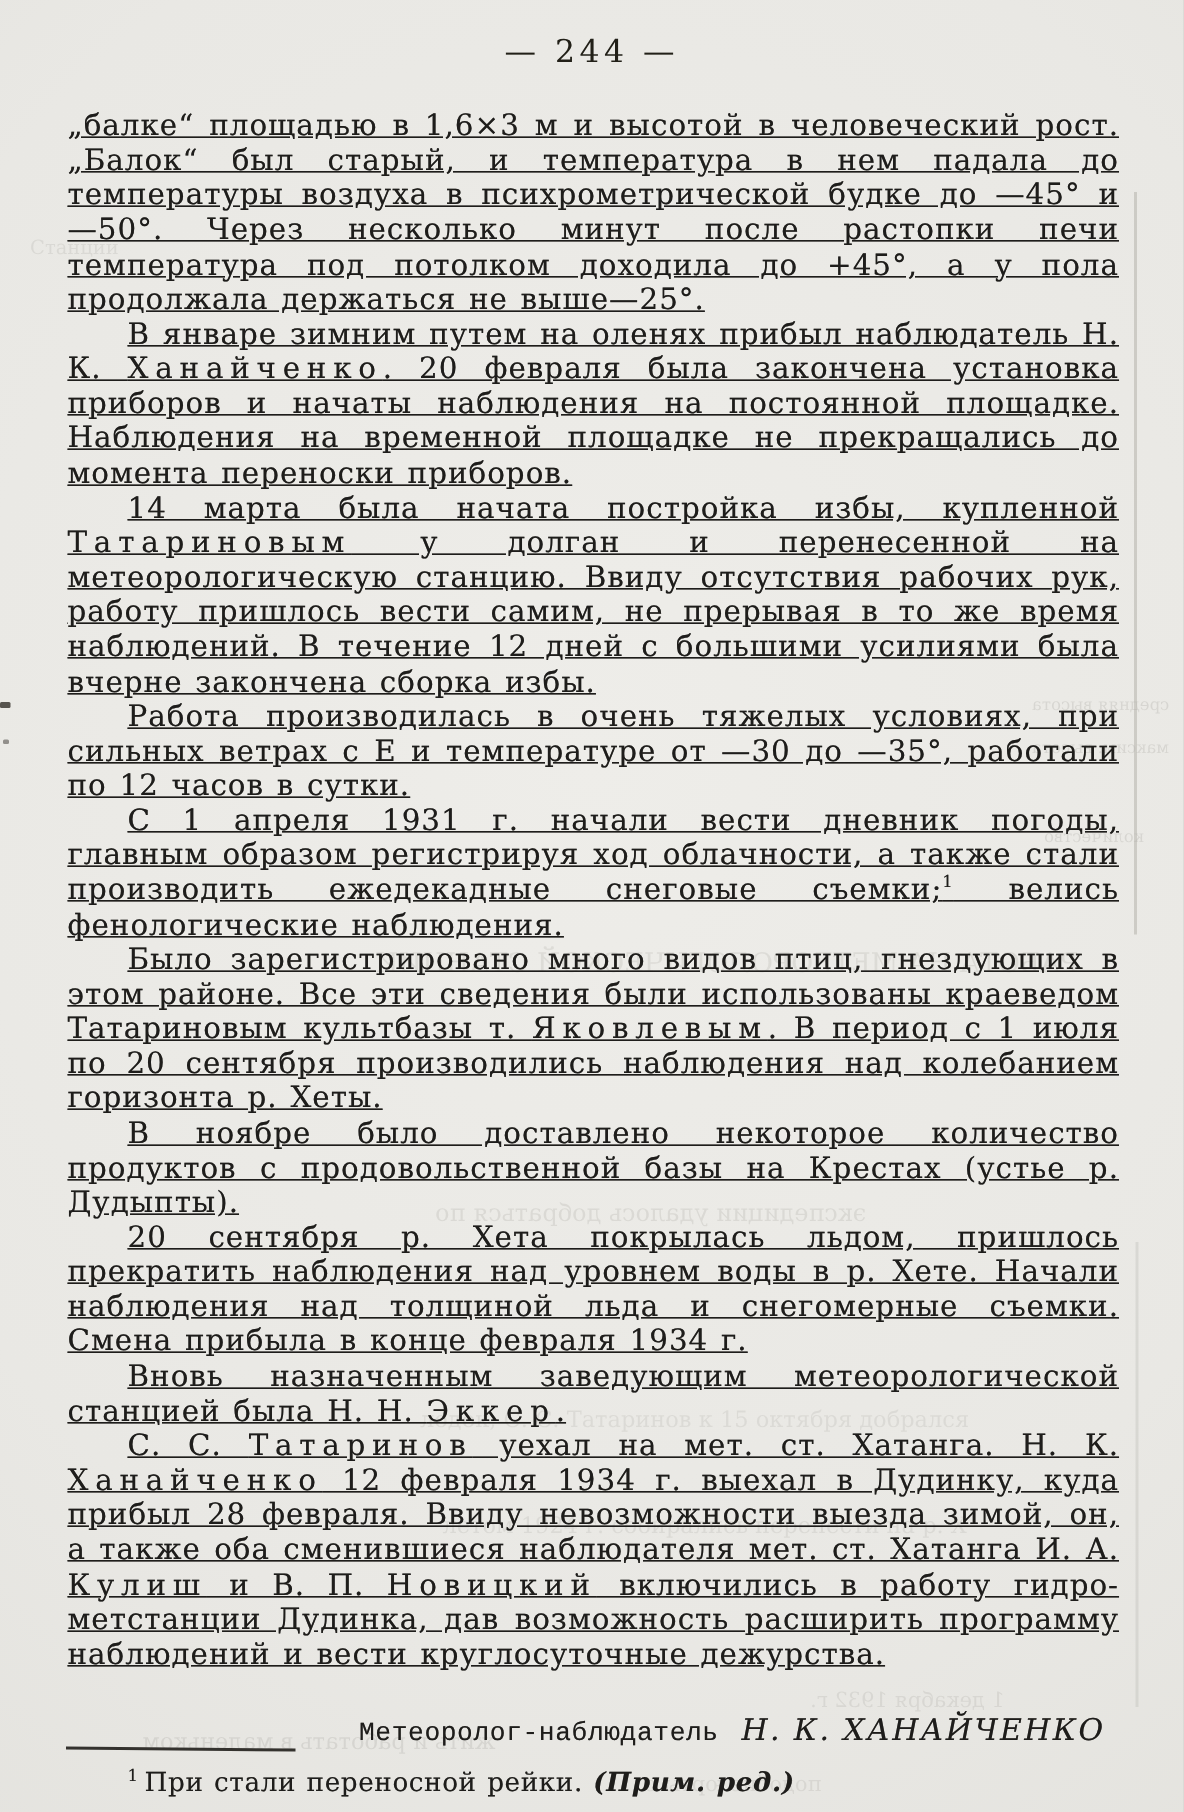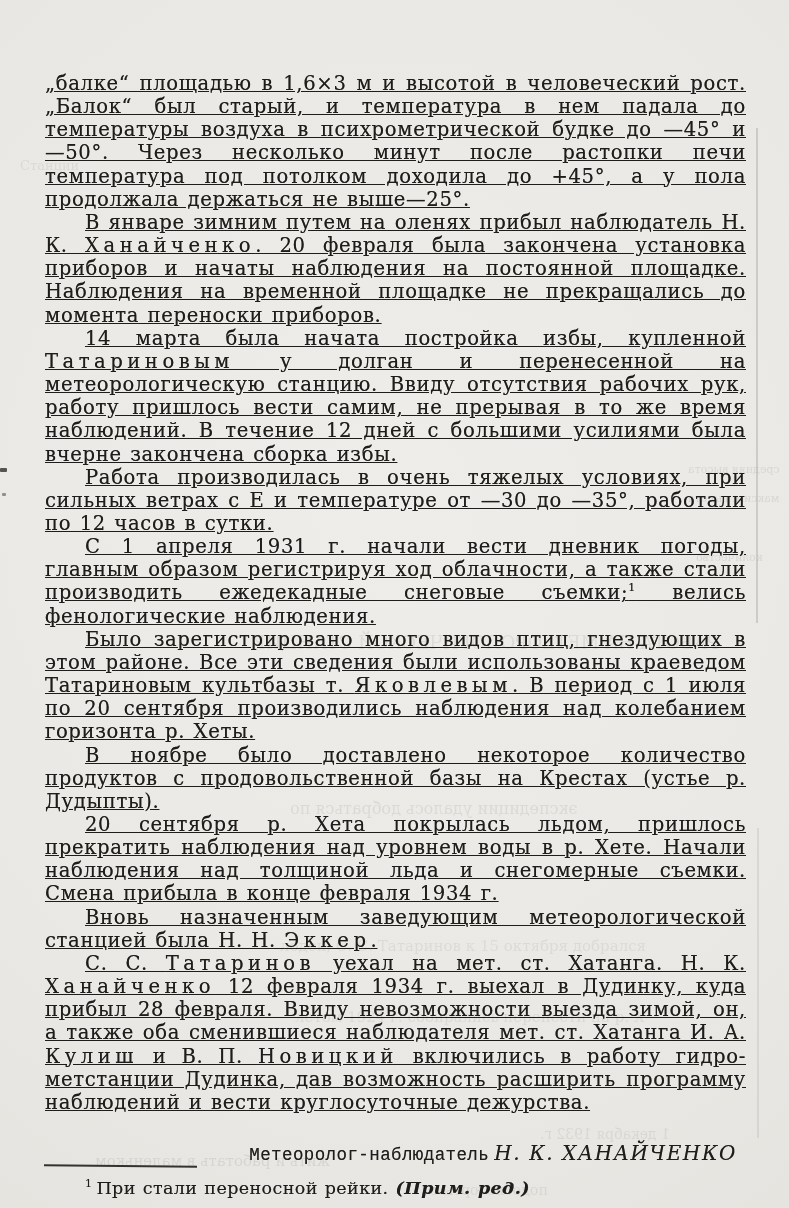--- a/index.html
+++ b/index.html
@@ -33,21 +33,21 @@
   }
   p.para.ind{text-indent:40px;}
   .sp{letter-spacing:4.5px;}
   sup.fref{font-size:11px;line-height:0;}
   .signature{
     position:absolute;top:1141px;right:52px;
     white-space:nowrap;
     text-shadow:0 0 .4px rgba(25,24,20,.55);
   }
   .sig-label{font-size:17.5px;letter-spacing:.4px;font-family:Liberation Mono, monospace;}
-  .sig-name{font-size:20px;font-style:italic;letter-spacing:1.6px;}
+  .sig-name{font-size:20px;font-style:italic;letter-spacing:1.6px;margin-left:10px;}
   .footnote-rule{
     position:absolute;top:1165px;left:44px;width:153px;height:2px;
     background:#34322e;transform:rotate(.5deg);
   }
   .footnote{
     position:absolute;top:1177px;left:45px;width:700px;
     font-size:17.5px;letter-spacing:.4px;word-spacing:1px;
     text-indent:40px;
     text-shadow:0 0 .3px rgba(25,24,20,.5);
   }
@@ -79,20 +79,21 @@
       <span class="ghost" style="left: 295px; top: 1008px; font-size: 15px; opacity: 0.12;">летом 1924 г. собирались перенести на р. Х</span>
       <span class="ghost m" style="left: 540px; top: 1126px; font-size: 14px; opacity: 0.13;">1 декабря 1932 г.</span>
       <span class="ghost m" style="left: 95px; top: 1152px; font-size: 15px; opacity: 0.15;">жить и работать в маленьком</span>
       <span class="ghost m" style="left: 430px; top: 1182px; font-size: 14px; opacity: 0.13;">подобие юрты с</span>
     </div>
   <div class="bleed-line" style="left:756px;top:128px;height:495px;opacity:.55;"></div>
   <div class="bleed-line" style="left:757px;top:828px;height:310px;opacity:.3;"></div>
   <div class="speck" style="left:0;top:468px;width:7px;height:4px;"></div>
   <div class="speck" style="left:2px;top:493px;width:4px;height:3px;opacity:.6;"></div>
 
+  <div class="page-header">— 244 —</div>
 
   <div class="text-block" id="paragraphs">
       <p class="para"><span>„балке“ площадью в 1,6×3 м и высотой в человеческий рост. „Балок“ был старый, и температура в нем падала до температуры воздуха в психрометрической будке до —45° и —50°. Через несколько минут после растопки печи температура под потолком доходила до +45°, а у пола продолжала держаться не выше—25°.</span></p>
       <p class="para ind"><span>В январе зимним путем на оленях прибыл наблюдатель Н. К. </span><span class="sp">Ханайченко</span><span>. 20 февраля была закончена установка приборов и начаты наблюдения на постоянной площадке. Наблюдения на временной площадке не прекращались до момента переноски приборов.</span></p>
       <p class="para ind"><span>14 марта была начата постройка избы, купленной </span><span class="sp">Татариновым</span><span> у долган и перенесенной на метеорологическую станцию. Ввиду отсутствия рабочих рук, работу пришлось вести самим, не прерывая в то же время наблюдений. В течение 12 дней с большими усилиями была вчерне закончена сборка избы.</span></p>
       <p class="para ind"><span>Работа производилась в очень тяжелых условиях, при сильных ветрах с Е и температуре от —30 до —35°, работали по 12 часов в сутки.</span></p>
       <p class="para ind"><span>С 1 апреля 1931 г. начали вести дневник погоды, главным образом регистрируя ход облачности, а также стали производить ежедекадные снеговые съемки;</span><sup class="fref">1</sup><span> велись фенологические наблюдения.</span></p>
       <p class="para ind"><span>Было зарегистрировано много видов птиц, гнездующих в этом районе. Все эти сведения были использованы краеведом Татариновым культбазы т. </span><span class="sp">Яковлевым</span><span>. В период с 1 июля по 20 сентября производились наблюдения над колебанием горизонта р. Хеты.</span></p>
       <p class="para ind"><span>В ноябре было доставлено некоторое количество продуктов с продовольственной базы на Крестах (устье р. Дудыпты).</span></p>
       <p class="para ind"><span>20 сентября р. Хета покрылась льдом, пришлось прекратить наблюдения над уровнем воды в р. Хете. Начали наблюдения над толщиной льда и снегомерные съемки. Смена прибыла в конце февраля 1934 г.</span></p>

